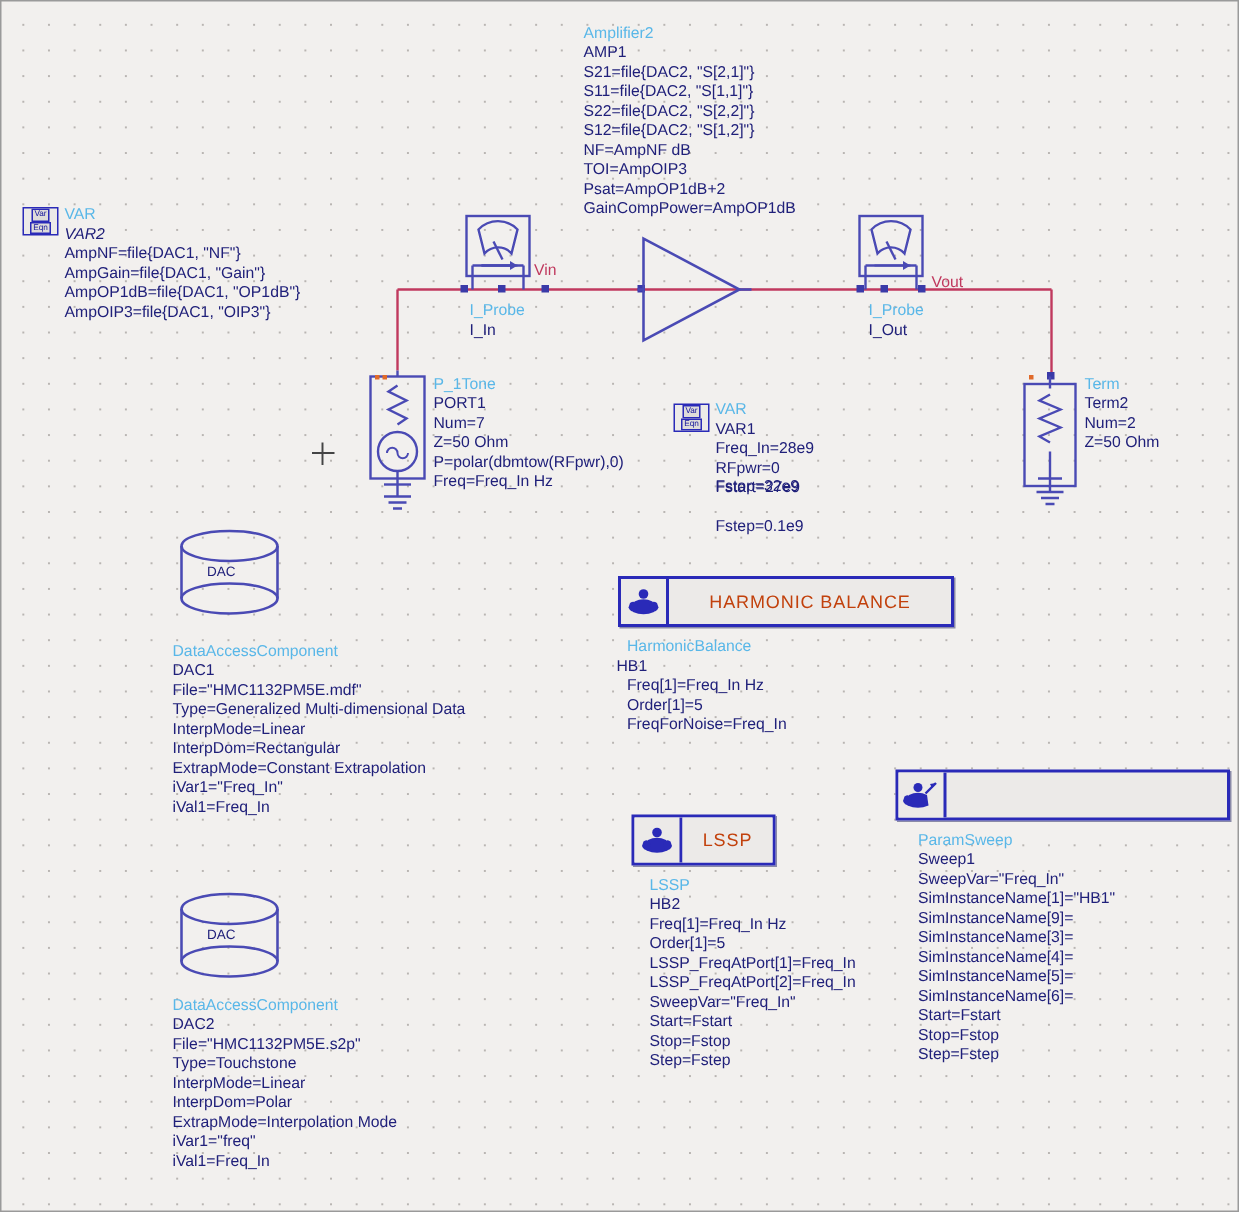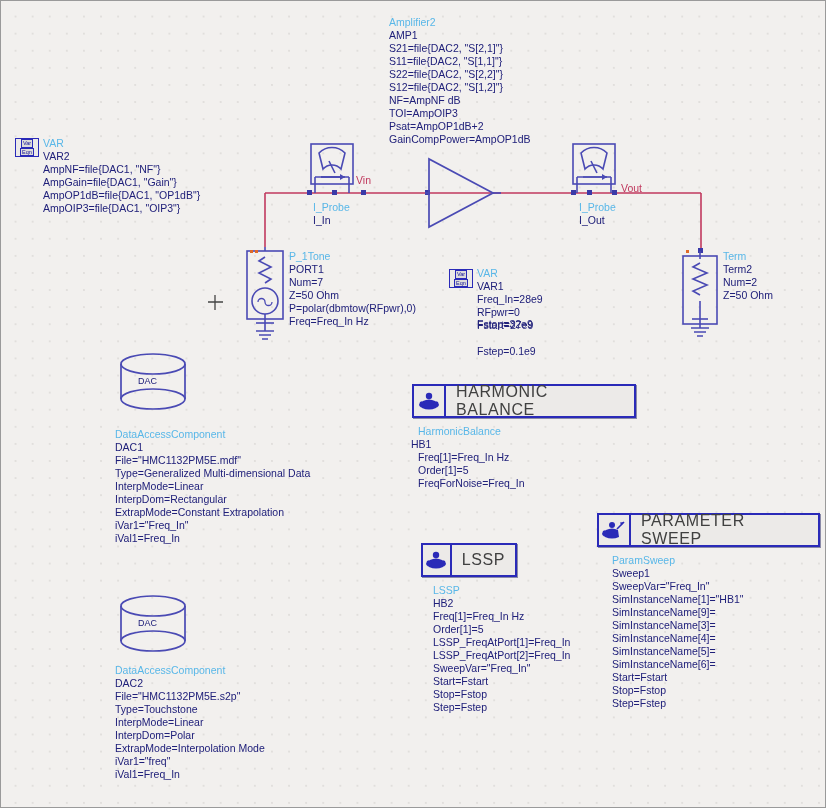--- a/index.html
+++ b/index.html
@@ -31,21 +31,21 @@
     display:flex;align-items:stretch;
     box-shadow:1px 1px 0 #8a8aa8;
   }
   .simicon{
     width:30px;border-right:2px solid #2a2ab8;
     display:flex;align-items:center;justify-content:center;
     background:#eceae8;
   }
   .simtitle{
     flex:1;display:flex;align-items:center;justify-content:center;
-    padding:0 10px;font-size:16px;color:#404040;letter-spacing:.6px;
+    padding:0 10px;font-size:12px;color:#c2410c;letter-spacing:.6px;
     background:#eceae8;
   }
   .vareqn{
     position:absolute;width:22px;height:17px;
     border:1.5px solid #2a2ab8;background:#eceae8;
     display:flex;flex-direction:column;align-items:center;justify-content:center;
     line-height:6.5px;
   }
   .vareqn span{font-size:5.5px;color:#11119a;font-family:"Liberation Sans",sans-serif;}
   .vareqn .b{background:#dedcda;border:.5px solid #2a2ab8;padding:0 1px;}
@@ -151,21 +151,21 @@
   </svg>
 
   <div class="txt blk" style="left:137px;top:374px;font-size:9px;">DAC</div>
   <div class="txt blk" style="left:137px;top:616px;font-size:9px;">DAC</div>
 
   <div class="vareqn" style="left:14px;top:137px;">
     <span class="b">Var</span>
     <span class="b">Eqn</span>
   </div>
   <div class="txt cyan" style="left:42px;top:136px;">VAR</div>
-  <div class="txt blk" style="left:42px;top:149px;">VAR2</div>
+  <div class="txt blk" style="left:42px;top:149px;font-style:italic;">VAR2</div>
   <div class="txt blk" style="left:42px;top:162px;">AmpNF=file{DAC1, "NF"}</div>
   <div class="txt blk" style="left:42px;top:175px;">AmpGain=file{DAC1, "Gain"}</div>
   <div class="txt blk" style="left:42px;top:188px;">AmpOP1dB=file{DAC1, "OP1dB"}</div>
   <div class="txt blk" style="left:42px;top:201px;">AmpOIP3=file{DAC1, "OIP3"}</div>
 
   <div class="txt cyan" style="left:388px;top:15px;">Amplifier2</div>
   <div class="txt blk" style="left:388px;top:28px;">AMP1</div>
   <div class="txt blk" style="left:388px;top:41px;">S21=file{DAC2, "S[2,1]"}</div>
   <div class="txt blk" style="left:388px;top:54px;">S11=file{DAC2, "S[1,1]"}</div>
   <div class="txt blk" style="left:388px;top:67px;">S22=file{DAC2, "S[2,2]"}</div>
@@ -249,21 +249,20 @@
   <div class="simblock" style="left:596px;top:512px;width:219px;height:30px;">
     <div class="simicon">
       <svg width="22" height="20" viewBox="0 0 22 20" style="position:static;">
         <circle cx="9" cy="5" r="3" fill="#2a2ab8"></circle>
         <path d="M3,10 q6,-3 12,0 l1,7 q-7,3 -14,0 Z" fill="#2a2ab8"></path>
         <path d="M0,11 q3,-2 5,1 l-1,5 q-4,0 -5,-3 Z" fill="#2a2ab8"></path>
         <path d="M14,9 L21,2" stroke="#2a2ab8" stroke-width="1.6" fill="none"></path>
         <path d="M21,2 l-4,0.6 l1.4,2.8 Z" fill="#2a2ab8"></path>
       </svg>
     </div>
-    <div class="simtitle">PARAMETER SWEEP</div>
   </div>
   <div class="txt cyan" style="left:611px;top:553px;">ParamSweep</div>
   <div class="txt blk" style="left:611px;top:566px;">Sweep1</div>
   <div class="txt blk" style="left:611px;top:579px;">SweepVar="Freq_In"</div>
   <div class="txt blk" style="left:611px;top:592px;">SimInstanceName[1]="HB1"</div>
   <div class="txt blk" style="left:611px;top:605px;">SimInstanceName[9]=</div>
   <div class="txt blk" style="left:611px;top:618px;">SimInstanceName[3]=</div>
   <div class="txt blk" style="left:611px;top:631px;">SimInstanceName[4]=</div>
   <div class="txt blk" style="left:611px;top:644px;">SimInstanceName[5]=</div>
   <div class="txt blk" style="left:611px;top:657px;">SimInstanceName[6]=</div>

